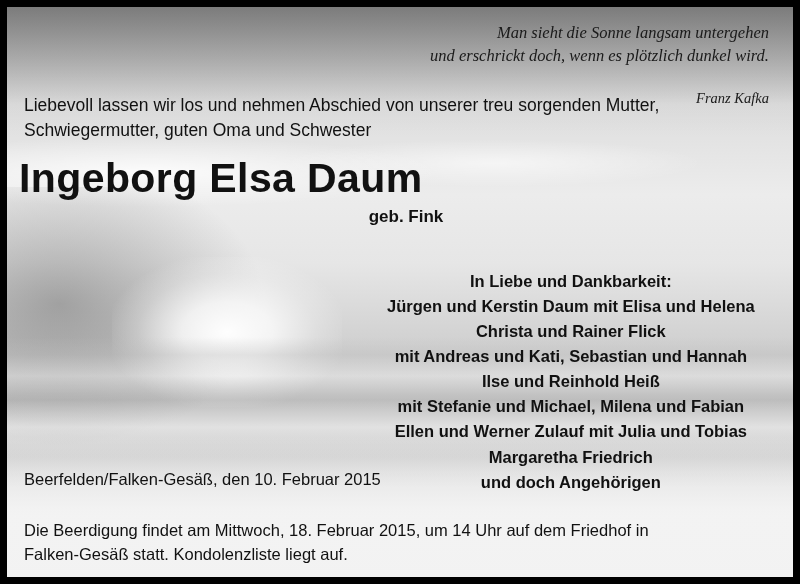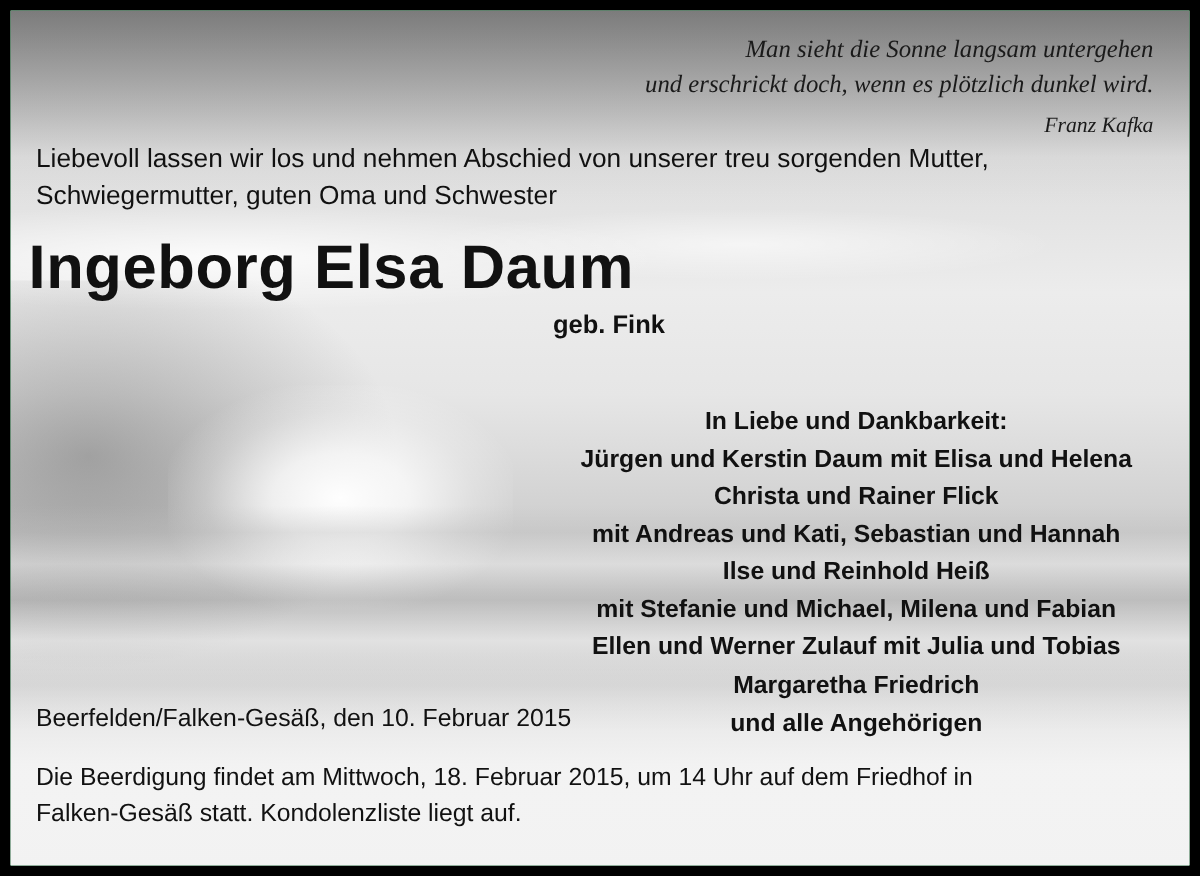--- a/index.html
+++ b/index.html
@@ -89,21 +89,21 @@
     text-align: right;
     font-family: "Liberation Serif", serif;
     font-style: italic;
     font-size: 16.5px;
     line-height: 1.42;
     color: #1a1a1a;
   }
   .quote .author {
     display: block;
     font-size: 14.5px;
-    margin-top: 6px;
+    margin-top: 20px;
   }
 
   .intro {
     position: absolute;
     left: 17px;
     top: 86px;
     font-size: 17.5px;
     line-height: 1.45;
     color: #111111;
   }
@@ -158,21 +158,21 @@
     position: absolute;
     left: 17px;
     top: 463px;
     font-size: 16.5px;
     color: #111111;
   }
 
   .funeral {
     position: absolute;
     left: 17px;
-    top: 500px;
+    top: 512px;
     right: 20px;
     font-size: 16.5px;
     line-height: 1.45;
     color: #111111;
   }
 </style>
 </head>
 <body>
 
 <div class="obituary">
@@ -208,21 +208,21 @@
 
     <div class="family">
       <div>In Liebe und Dankbarkeit:</div>
       <div>Jürgen und Kerstin Daum mit Elisa und Helena</div>
       <div>Christa und Rainer Flick</div>
       <div>mit Andreas und Kati, Sebastian und Hannah</div>
       <div>Ilse und Reinhold Heiß</div>
       <div>mit Stefanie und Michael, Milena und Fabian</div>
       <div>Ellen und Werner Zulauf mit Julia und Tobias</div>
       <div>Margaretha Friedrich</div>
-      <div>und alle Angehörigen</div>
+      <div>und doch Angehörigen</div>
     </div>
 
     <div class="place-date">Beerfelden/Falken-Gesäß, den 10. Februar 2015</div>
 
     <div class="funeral">
       <div>Die Beerdigung findet am Mittwoch, 18. Februar 2015, um 14 Uhr auf dem Friedhof in</div>
       <div>Falken-Gesäß statt. Kondolenzliste liegt auf.</div>
     </div>
 
   </div>

